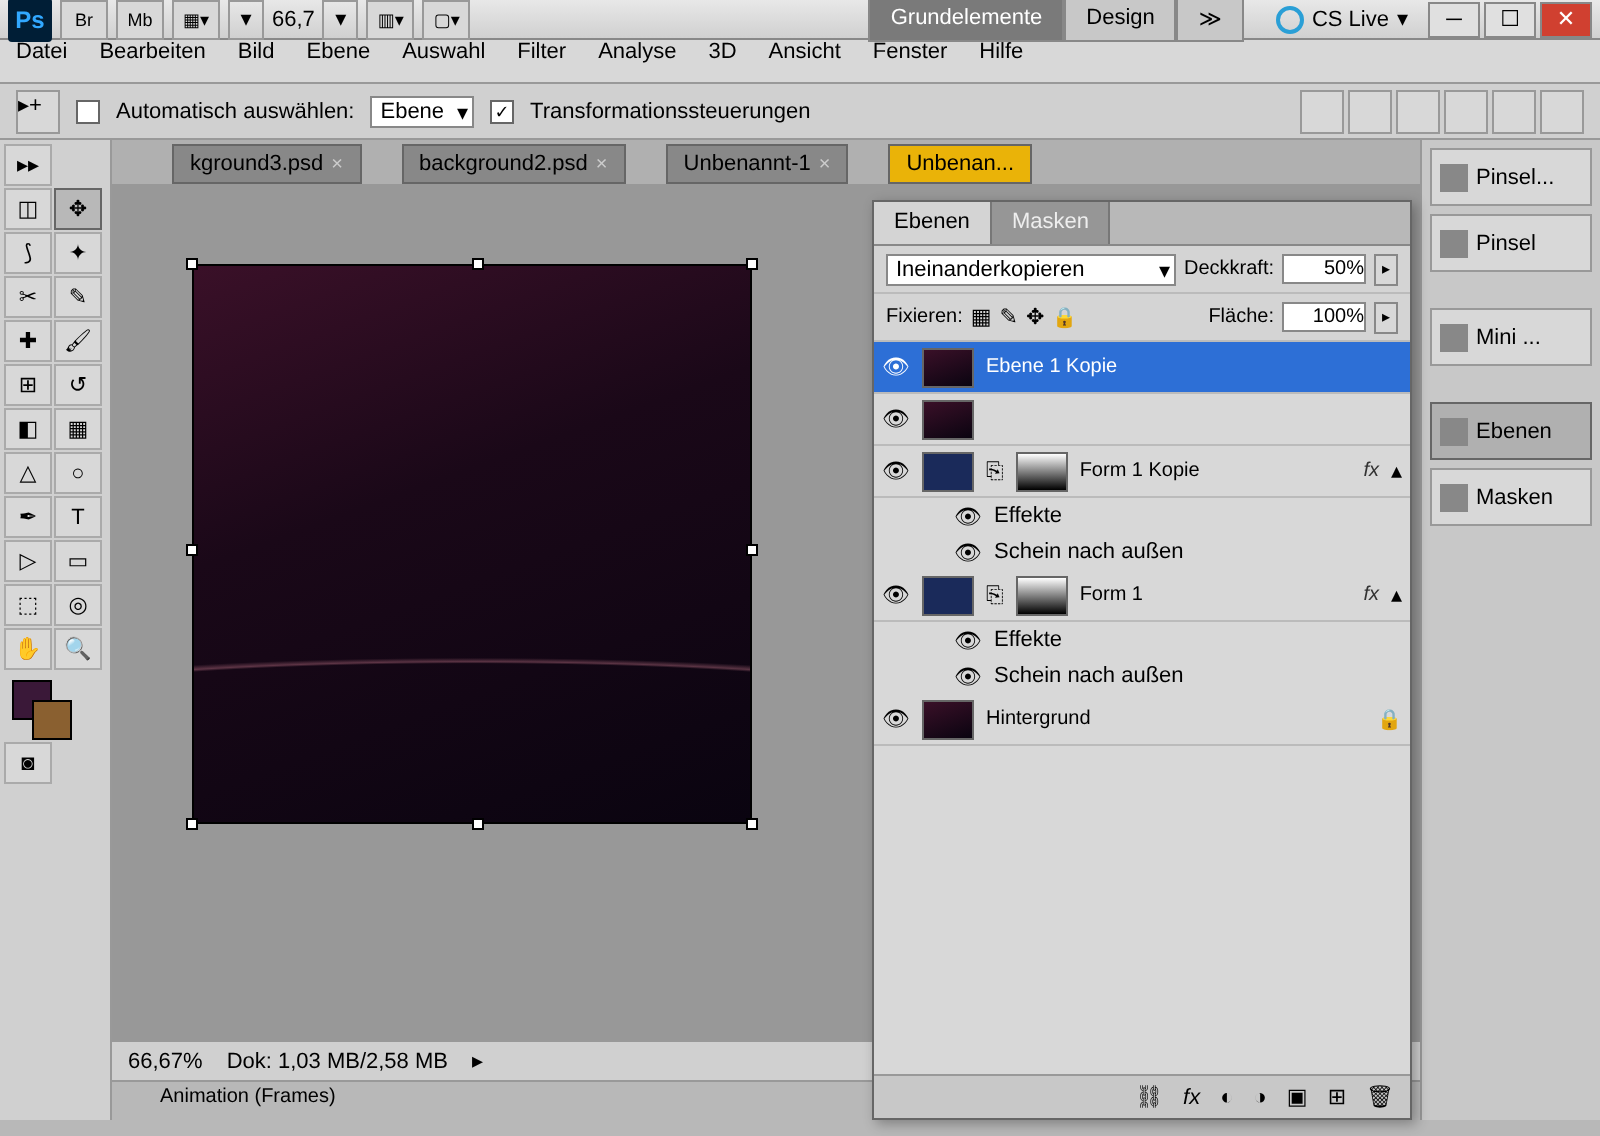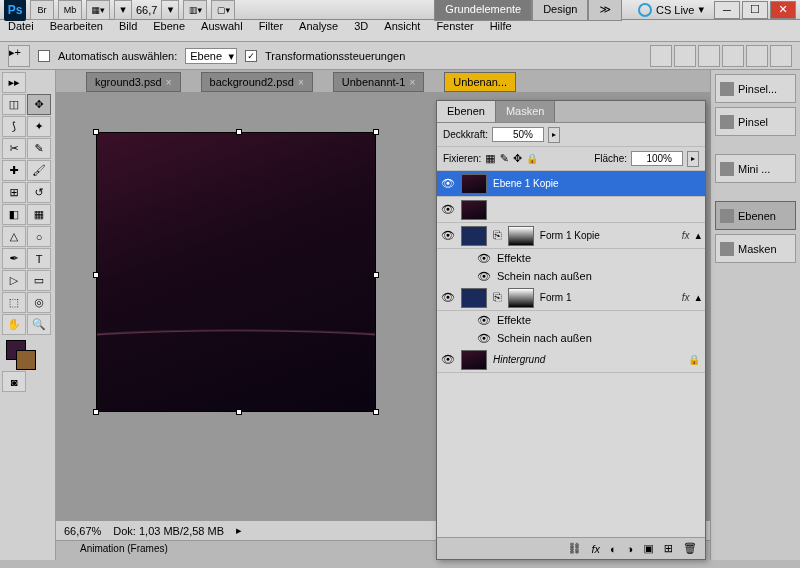--- a/index.html
+++ b/index.html
@@ -39,21 +39,21 @@
 .wave{position:absolute;bottom:60px;left:0;right:0;height:80px;background:radial-gradient(ellipse 200% 60% at 50% 100%,transparent 40%,rgba(200,120,140,.4) 42%,transparent 46%)}
 .handle{width:6px;height:6px;background:#fff;border:1px solid #000;position:absolute}
 .statusbar{height:20px;background:#d0d0d0;border-top:1px solid #999;display:flex;align-items:center;padding:0 8px;gap:12px;font-size:10px}
 .bottom-tab{height:20px;background:#b8b8b8;border-top:1px solid #999;padding:2px 24px;font-size:10px}
 .layers-panel{position:absolute;left:436px;top:100px;width:270px;height:460px;background:#d4d4d4;border:1px solid #666;box-shadow:2px 2px 6px rgba(0,0,0,.3);display:flex;flex-direction:column}
 .panel-tabs{height:22px;background:#b8b8b8;display:flex;border-bottom:1px solid #888}
 .ptab{padding:4px 10px;background:#969696;color:#eee;border-right:1px solid #777}
 .ptab.active{background:#d4d4d4;color:#000}
 .panel-row{height:24px;display:flex;align-items:center;padding:0 6px;gap:4px;border-bottom:1px solid #bbb}
 .panel-row label{font-size:10px}
-.num-input{width:52px;border:1px solid #888;background:#fff;padding:1px 10px;font-size:10px;text-align:right}
+.num-input{width:42px;border:1px solid #888;background:#fff;padding:1px 0;font-size:10px;text-align:right}
 .layers-list{flex:1;background:#d8d8d8;overflow:auto}
 .layer{height:26px;display:flex;align-items:center;padding:0 4px;gap:6px;border-bottom:1px solid #bbb}
 .layer.selected{background:#2d6fd6;color:#fff}
 .layer.selected *{color:#fff}
 .eye{width:14px;height:14px;display:flex;align-items:center;justify-content:center;font-size:11px}
 .thumb{width:26px;height:20px;border:1px solid #666;background:linear-gradient(160deg,#3a1028,#0a0410)}
 .thumb.blue{background:#1a2a5a}
 .thumb.mask{background:linear-gradient(#fff,#000)}
 .layer-name{font-size:10px;flex:1}
 .fx{font-size:10px;font-style:italic;color:#333}
@@ -251,20 +251,21 @@
       </div>
   </div>
 </div>
 
 <div class="layers-panel">
   <div class="panel-tabs">
     <div class="ptab active">Ebenen</div>
     <div class="ptab">Masken</div>
   </div>
   <div class="panel-row">
+    <span class="select" style="flex:1">Ineinanderkopieren</span>
     <label>Deckkraft:</label>
     <input class="num-input" value="50%" style="">
     <span class="arrow-btn">▸</span>
   </div>
   <div class="panel-row">
     <label>Fixieren:</label>
     <span>▦</span>
     <span>✎</span>
     <span>✥</span>
     <span class="lock-icon">🔒</span>
@@ -313,21 +314,21 @@
         <span class="eye">👁</span>
         <span>Effekte</span>
       </div>
     <div class="sublayer">
         <span class="eye">👁</span>
         <span>Schein nach außen</span>
       </div>
     <div class="layer">
       <span class="eye">👁</span>
       <div class="thumb"></div>
-      <span class="layer-name" style="font-style:italic">Hintergrund</span>
+      <span class="layer-name" style="">Hintergrund</span>
       <span class="lock-icon">🔒</span>
     </div>
   </div>
   <div class="panel-footer">
     <span>⛓</span>
     <span><i>fx</i></span>
     <span>◐</span>
     <span>◑</span>
     <span>▣</span>
     <span>⊞</span>

